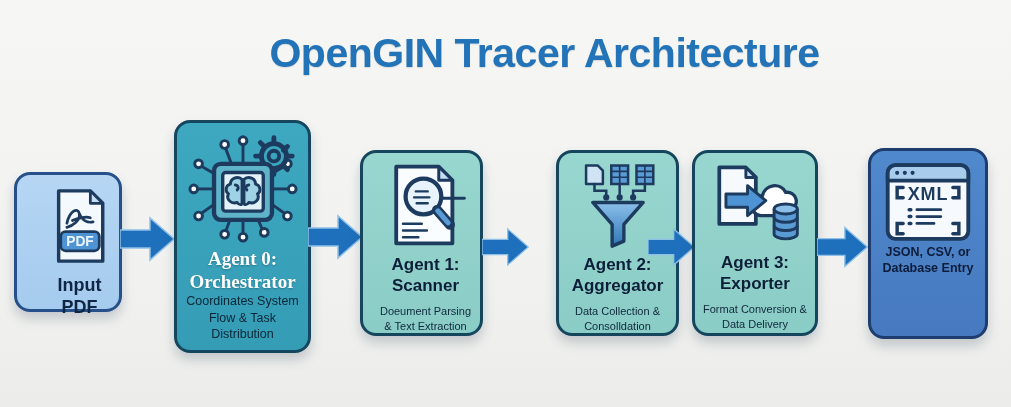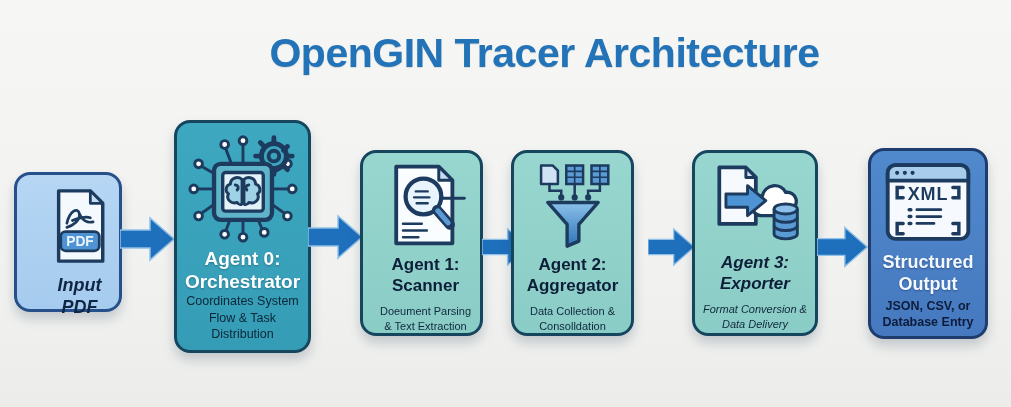--- a/index.html
+++ b/index.html
@@ -34,49 +34,48 @@
   .node .name{font-weight:700;line-height:1.22;}
   .node .desc{line-height:1.3;}
 
   .node-input{
     left:14px;top:172px;width:108px;height:140px;
     background:linear-gradient(180deg,#b6d6f4,#a5cbee);
     border:3px solid #27508a;
     padding-top:10px;
     padding-left:23px;
   }
-  .node-input .name{font-size:18px;color:#0f2544;margin-top:8px;font-style:italic;}
+  .node-input .name{font-size:18px;color:#0f2544;margin-top:8px;}
 
   .node-orchestrator{
     left:174px;top:120px;width:137px;height:233px;
     background:linear-gradient(180deg,#3ea8c0,#359cb6);
     border:3px solid #15465e;
     padding:8px 6px 6px;
   }
-  .node-orchestrator .name{font-size:19px;color:#ffffff;margin-top:4px;text-shadow:0 1px 2px rgba(0,40,60,0.35);}
+  .node-orchestrator .name{font-size:19px;color:#ffffff;margin-top:4px;text-shadow:0 1px 2px rgba(0,40,60,0.35);font-family:Liberation Serif, serif;}
   .node-orchestrator .desc{font-size:12.5px;color:#0b2636;font-weight:500;}
 
   .node-agent{
     top:150px;width:123px;height:186px;
     background:linear-gradient(180deg,#98d7cf,#8accc6);
     border:3px solid #15465e;
     padding:9px 5px 6px;
   }
   .node-agent .name{font-size:17px;color:#0d1f38;margin-top:7px;}
   .node-agent .desc{font-size:11px;color:#10283c;margin-top:8px;font-weight:500;}
   .node-scanner{left:360px;padding-left:13px;}
-  .node-aggregator{left:511px;}
-  .node-exporter{left:692px;width:126px;font-style:italic;}
+  .node-aggregator{left:556px;}
+  .node-exporter{left:692px;width:126px;}
 
   .node-output{
     left:868px;top:148px;width:120px;height:191px;
     background:linear-gradient(180deg,#5189cd,#4679bf);
     border:3px solid #1e3c6e;
     padding:9px 5px 6px;
-    justify-content:space-between;
   }
   .node-output .name{font-size:18px;color:#f4f8ff;margin-top:6px;text-shadow:0 1px 2px rgba(0,20,60,0.4);}
   .node-output .desc{font-size:12.5px;color:#0c1c3a;font-weight:600;}
 
   .arrow{position:absolute;}
 
   
   svg .nv{stroke:#1d3b5e;}
 </style>
 </head>
@@ -267,17 +266,16 @@
             <path d="M82 74 h7 v12 h-7"></path>
         </g>
         <text x="53" y="47" text-anchor="middle" font-size="21" font-weight="bold" fill="#1d3b5e" font-family="Liberation Sans, sans-serif" letter-spacing="1">XML</text>
 
         <g class="nv" stroke-width="3.2" stroke-linecap="round">
           <path d="M40 58 h28 M40 66 h28 M40 74 h20"></path>
           <path d="M31 58 h2 M31 66 h2 M31 74 h2" stroke-width="4"></path>
         </g>
       </svg>
     </div>
-    <div class="name">Structured Output</div>
     <div class="desc">JSON, CSV, or Database Entry</div>
   </div>
 
 </div>
 
 </body></html>

